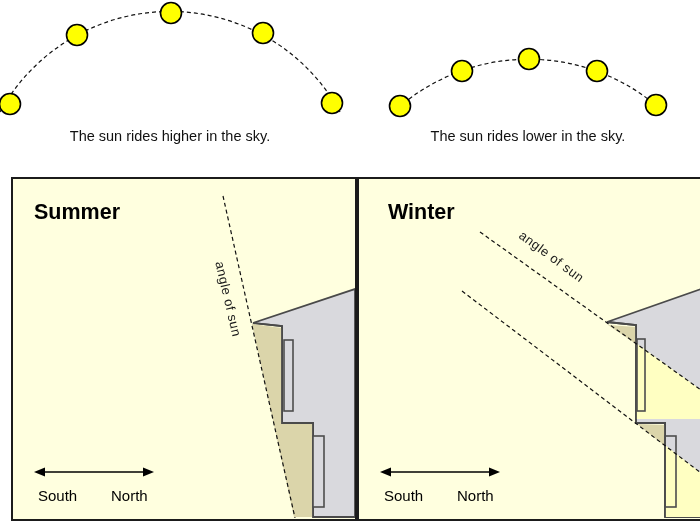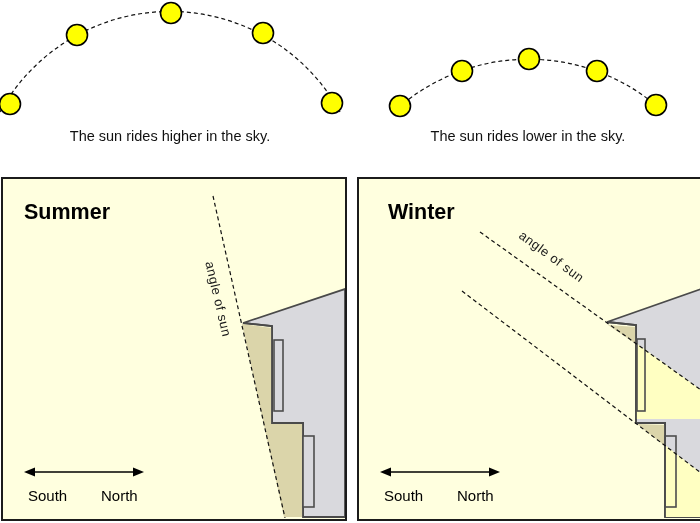--- a/index.html
+++ b/index.html
@@ -3,21 +3,21 @@
 <meta charset="utf-8">
 <style>
   html,body{margin:0;padding:0;}
   body{
     width:700px;height:523px;position:relative;background:#ffffff;
     font-family:"Liberation Sans", sans-serif;overflow:hidden;
   }
   .sky{position:absolute;left:0;top:0;}
   .caption{font-size:14.5px;fill:#111;}
   .panel{position:absolute;top:177px;width:342px;height:340px;border:2px solid #1b1b1b;background:#FFFFDF;}
-  .panel-summer{left:1px;}
+  .panel-summer{left:11px;}
   .panel-winter{left:351px;margin-left:6px;}
   .panel svg{display:block;}
   .panel-title{font-size:21.5px;font-weight:bold;fill:#000;}
   .angle-label{font-size:13px;fill:#1a1a1a;letter-spacing:0.5px;}
   .dir-label{font-size:15px;fill:#000;}
   .dashed{fill:none;stroke:#111;stroke-width:1.2;stroke-dasharray:4 3;}
   .house{stroke:#4a4a4a;stroke-width:1.8;stroke-linejoin:miter;}
   .window{stroke:#4d4d4d;stroke-width:1.6;}
 </style>
 </head>

